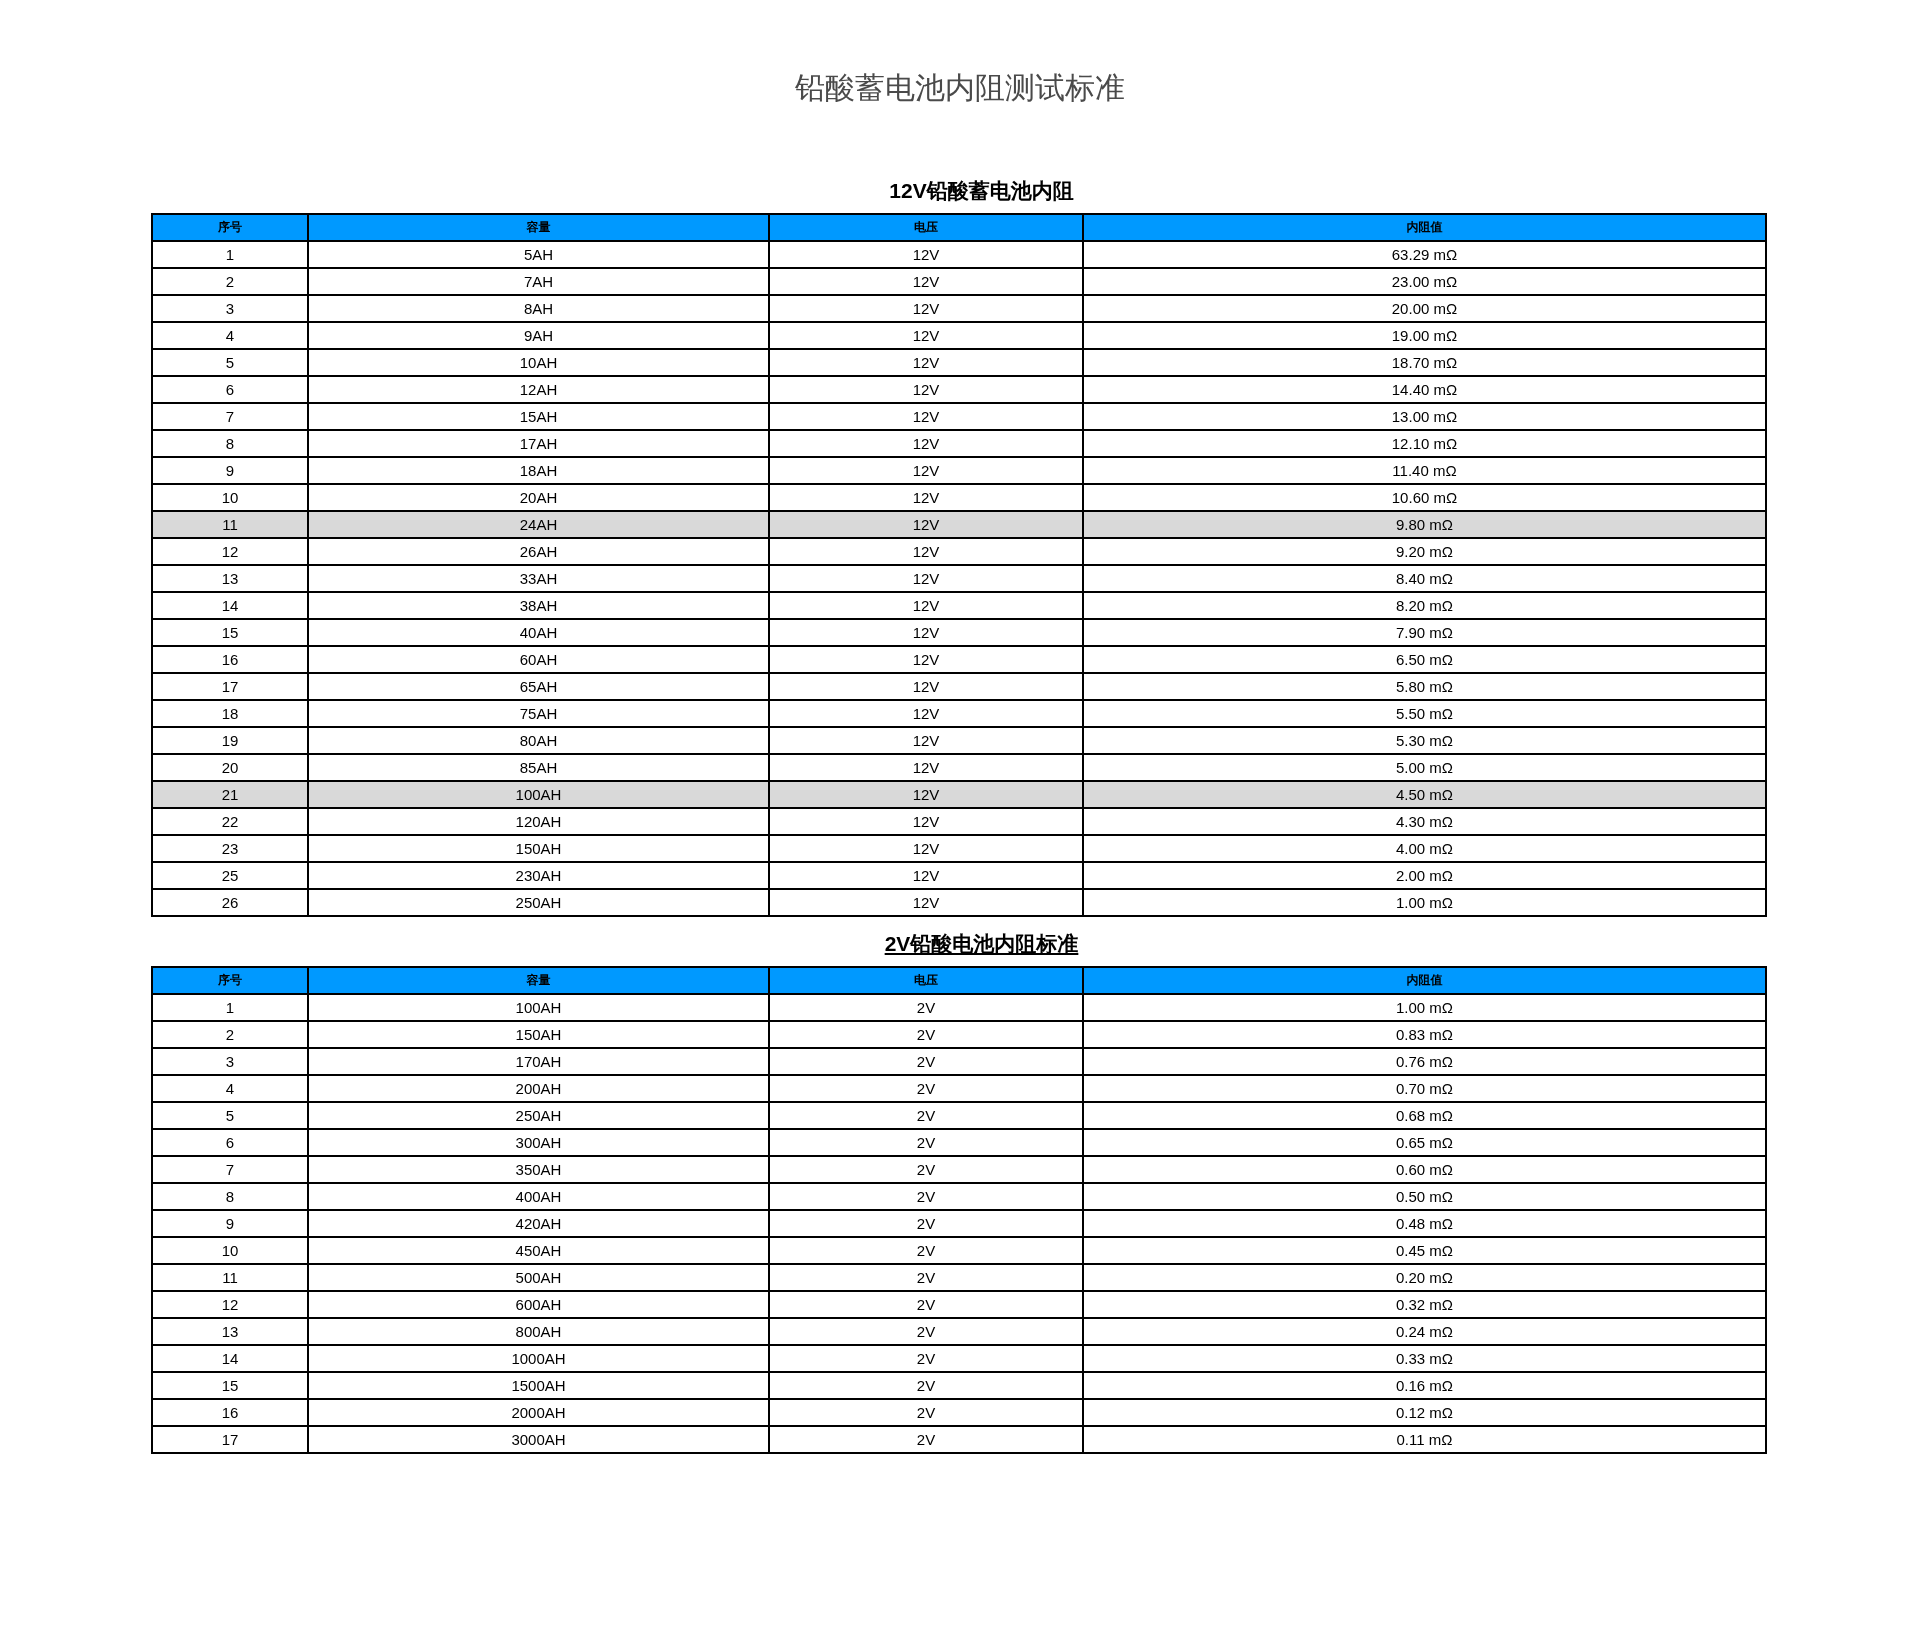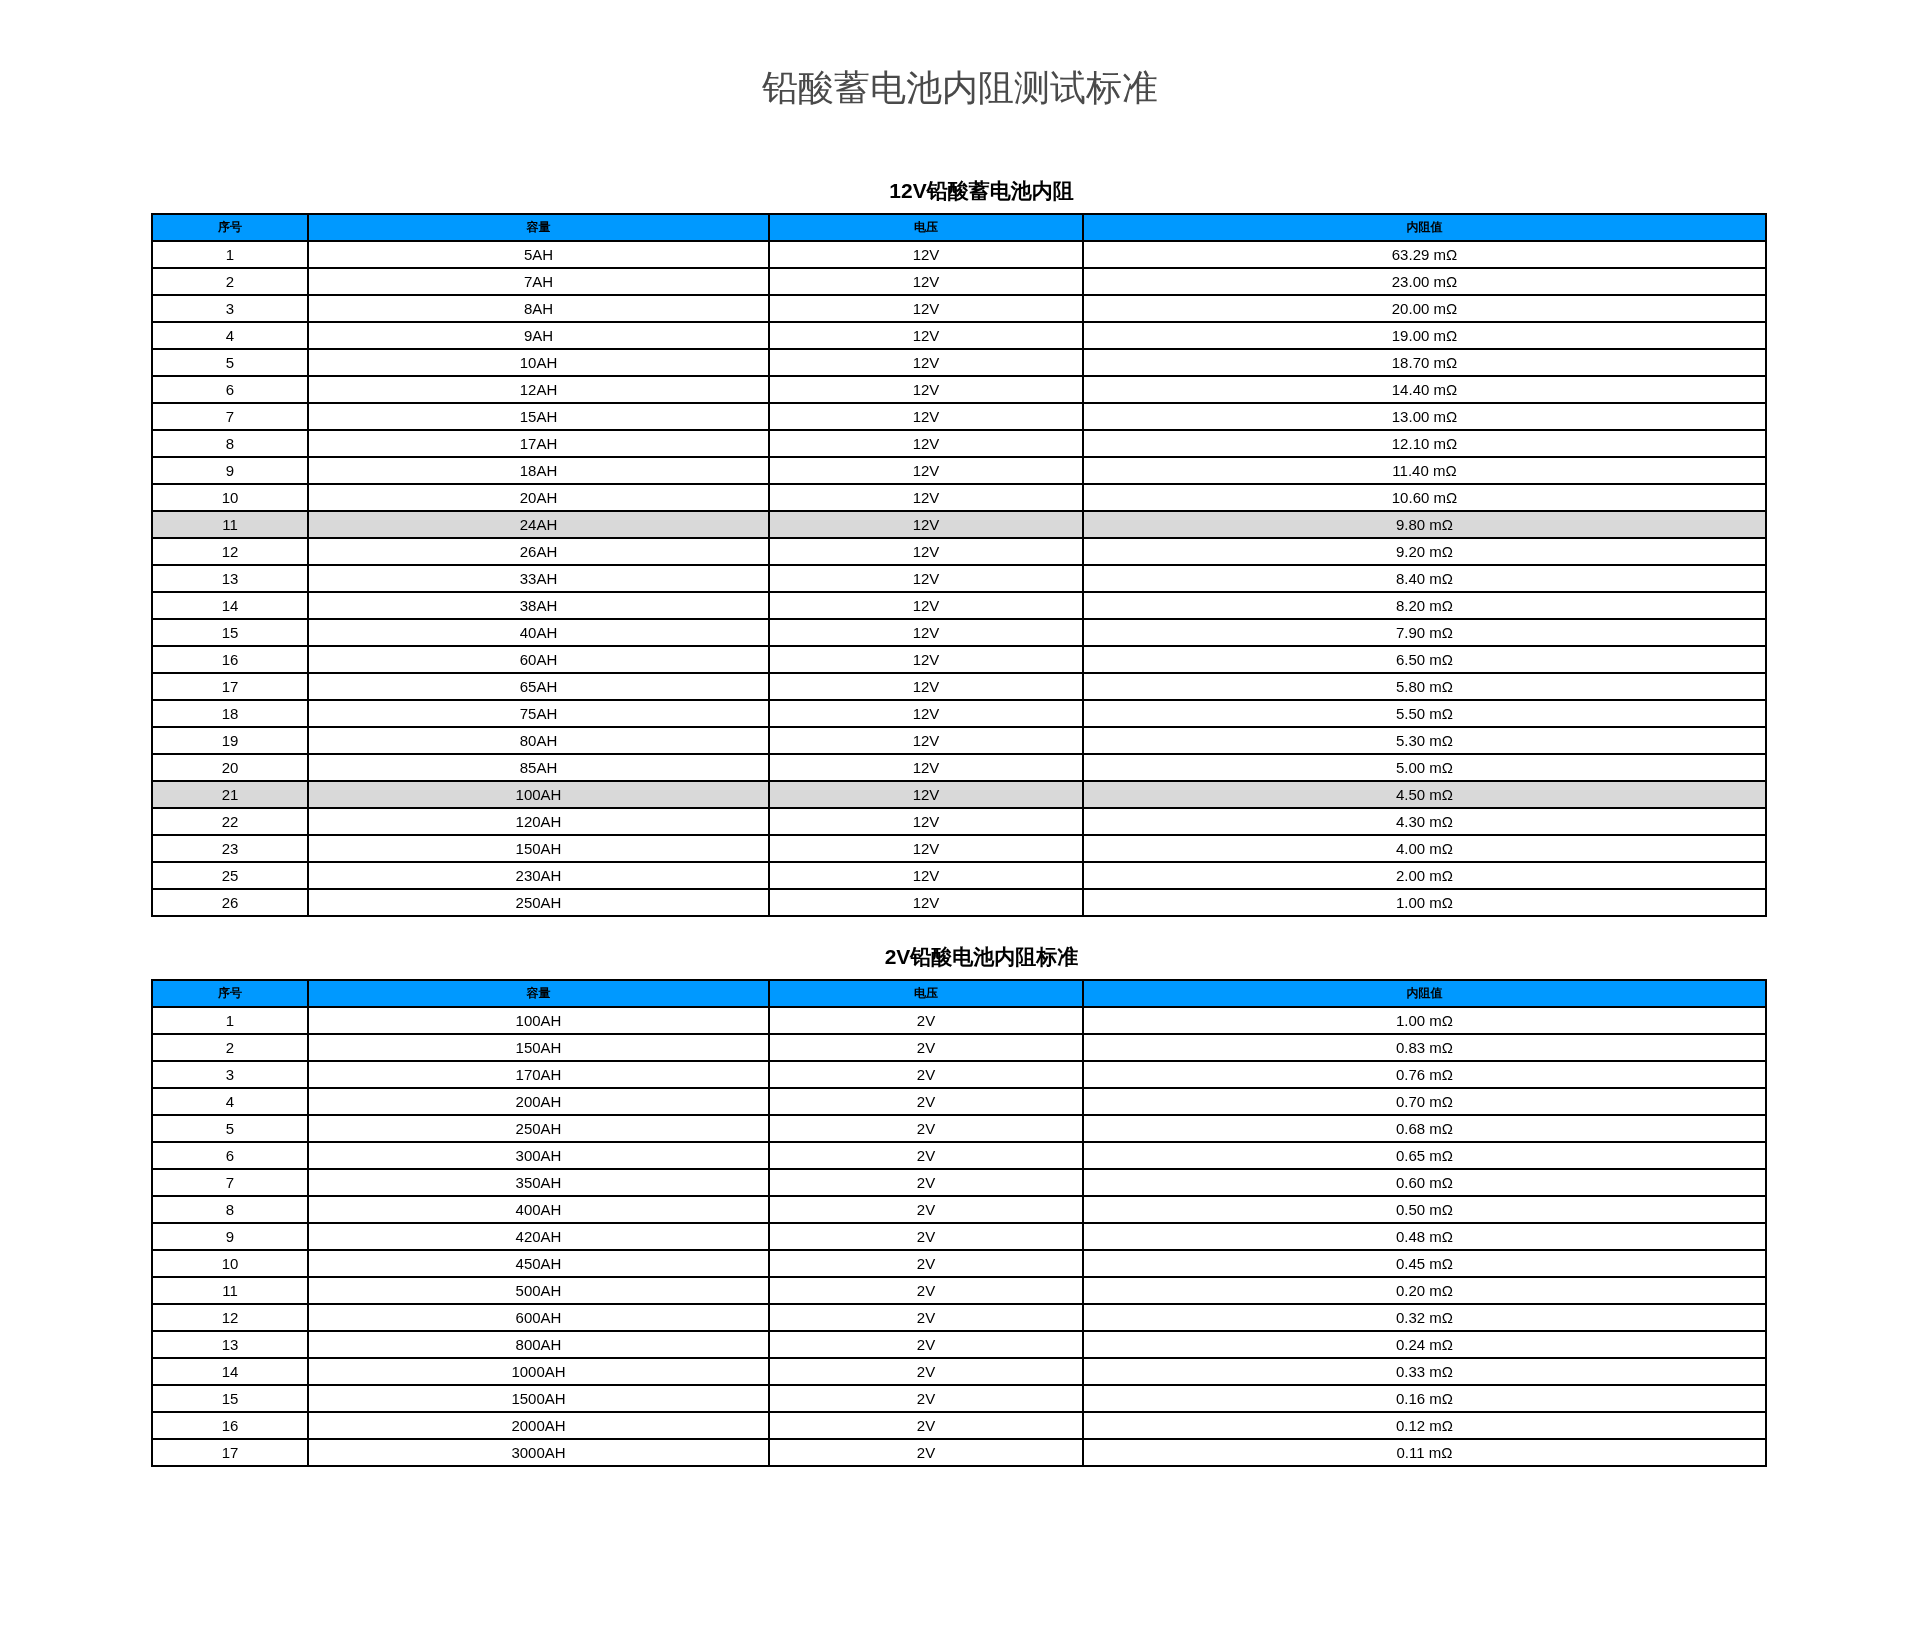--- a/index.html
+++ b/index.html
@@ -13,36 +13,36 @@
   body{
     width:1920px;
     height:1632px;
     background:#ffffff;
     font-family:"Liberation Sans","DejaVu Sans",sans-serif;
     color:#000;
   }
   .page-title{
     margin:70px 0 0 0;
     text-align:center;
-    font-size:36px;
+    font-size:30px;
     line-height:36px;
     font-weight:400;
     color:var(--title-color);
   }
   .section-title{
     text-align:center;
     font-size:21px;
     line-height:26px;
     font-weight:700;
     color:#000;
     margin:0 0 9px 0;
     padding-left:43px;
   }
   .section-title.first{margin-top:72px;}
-  .section-title.second{margin-top:27px;}
+  .section-title.second{margin-top:14px;text-decoration:underline;}
   table.std{
     border-collapse:collapse;
     table-layout:fixed;
     width:1614px;
     margin-left:151px;
   }
   table.std th,
   table.std td{
     border:2px solid var(--border-color);
     height:27px;

